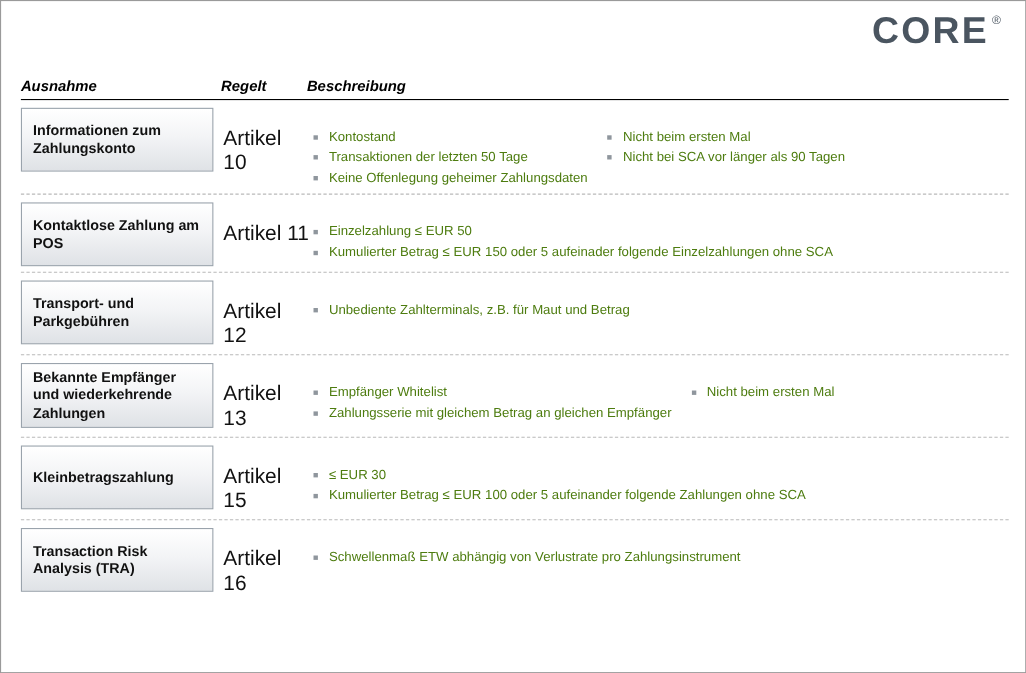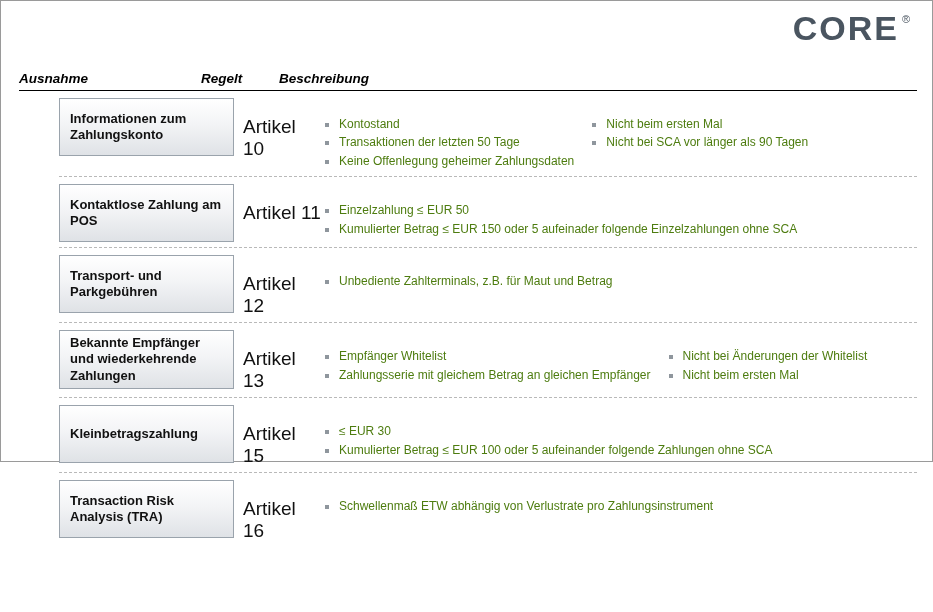--- a/index.html
+++ b/index.html
@@ -10,21 +10,21 @@
     width: 933px;
     height: 612px;
     background: #ffffff;
     font-family: "Liberation Sans", sans-serif;
     color: #000000;
     overflow: hidden;
   }
   .page {
     position: relative;
     width: 933px;
-    height: 462px;
+    height: 612px;
     box-sizing: border-box;
     border: 1px solid #9a9a9a;
     background: #ffffff;
   }
   .logo {
     position: absolute;
     top: 10px;
     right: 22px;
     display: flex;
     align-items: flex-start;
@@ -73,21 +73,20 @@
     font-style: italic;
   }
   .row {
     display: flex;
     align-items: flex-start;
     border-bottom: 1px dashed #b9b9b9;
     min-height: 70px;
     padding-top: 7px;
     padding-bottom: 5px;
     box-sizing: border-box;
-    margin-left: 40px;
   }
   .row:last-child {
     border-bottom: none;
   }
   .label-box {
     width: 175px;
     min-height: 58px;
     box-sizing: border-box;
     border: 1px solid #9aa3ac;
     background: linear-gradient(to bottom, #ffffff 0%, #f3f4f6 45%, #dfe2e6 100%);
@@ -207,21 +206,20 @@
       <div class="col-ausnahme">
         <div class="label-box">Bekannte Empfänger und wiederkehrende Zahlungen</div>
       </div>
       <div class="col-regel regel-cell">Artikel 13</div>
       <div class="col-besch desc-cell">
         <ul class="bullets desc-main">
           <li>Empfänger Whitelist</li>
           <li>Zahlungsserie mit gleichem Betrag an gleichen Empfänger</li>
         </ul>
         <ul class="bullets right desc-second">
-          <li>Nicht bei Änderungen der Whitelist</li>
           <li>Nicht beim ersten Mal</li>
         </ul>
       </div>
     </div>
 
 
     <div class="row">
       <div class="col-ausnahme">
         <div class="label-box">Kleinbetragszahlung</div>
       </div>

